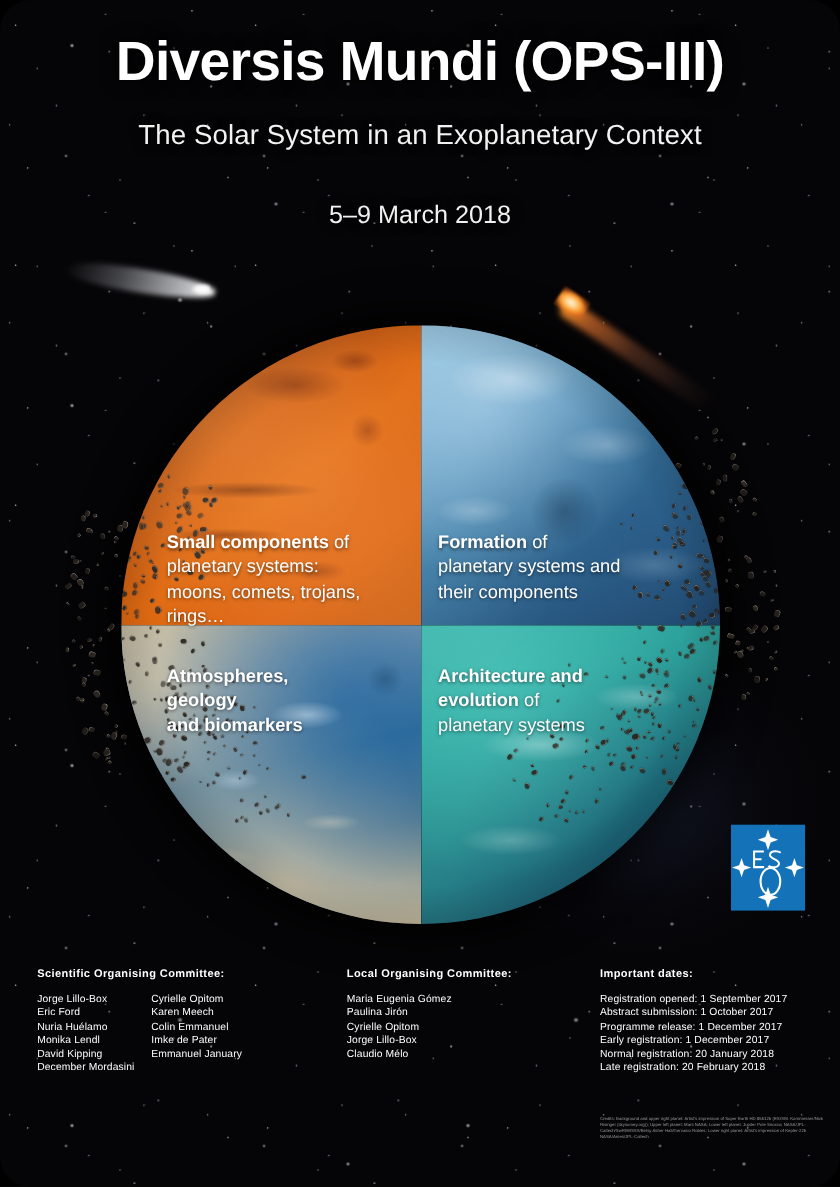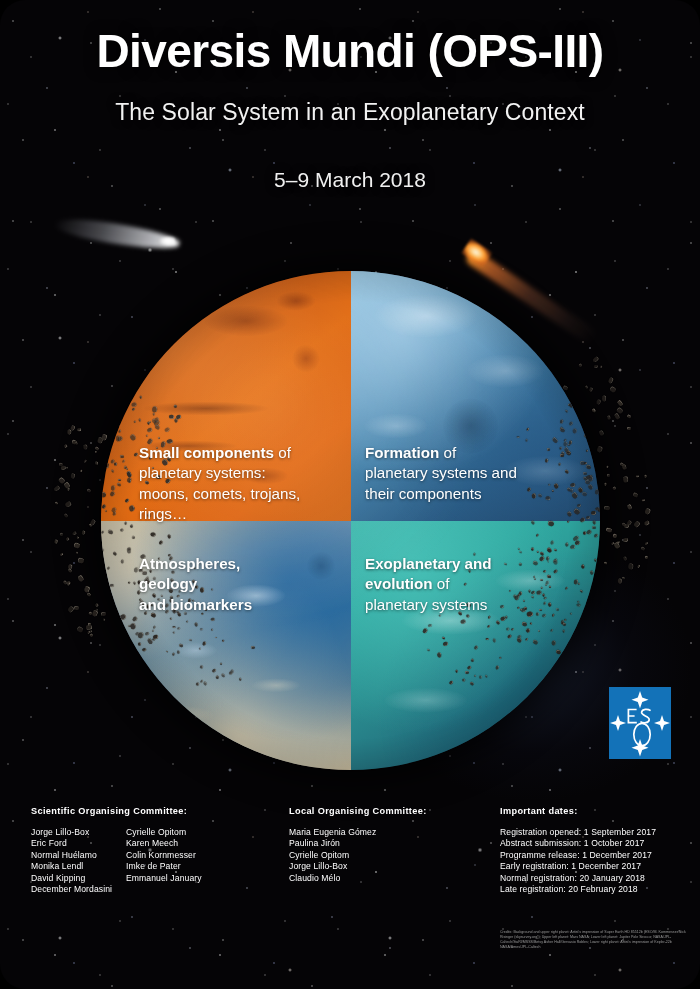--- a/index.html
+++ b/index.html
@@ -791,21 +791,21 @@
     <b>Formation</b><span> of
 planetary systems and
 their components</span>
   </div>
   <div class="cap cap-bl">
     <b>Atmospheres,
 geology
 and biomarkers</b><span></span>
   </div>
   <div class="cap cap-br">
-    <b>Exoplanetary and
+    <b>Architecture and
 evolution</b><span> of
 planetary systems</span>
   </div>
 
   <div class="eso-logo">
     <svg viewBox="0 0 62 72" width="62" height="72" aria-hidden="true">
       <rect x="0" y="0" width="62" height="72" fill="#1372b8"></rect>
       <g fill="#ffffff">
         <path d="M31 4 L33.2 10.6 L39.5 12.8 L33.2 15 L31 21.6 L28.8 15 L22.5 12.8 L28.8 10.6 Z"></path>
         <path d="M9 28 L11 34 L17 36 L11 38 L9 44 L7 38 L1 36 L7 34 Z"></path>
@@ -819,29 +819,29 @@
       </g>
     </svg>
   </div>
 
   <div class="col soc">
     <h3>Scientific Organising Committee:</h3>
     <div class="names">
       <ul id="soc-col1">
           <li>Jorge Lillo-Box</li>
           <li>Eric Ford</li>
-          <li>Normal Huélamo</li>
+          <li>Nuria Huélamo</li>
           <li>Monika Lendl</li>
           <li>David Kipping</li>
           <li>December Mordasini</li>
         </ul>
       <ul id="soc-col2">
           <li>Cyrielle Opitom</li>
           <li>Karen Meech</li>
-          <li>Colin Kornmesser</li>
+          <li>Colin Emmanuel</li>
           <li>Imke de Pater</li>
           <li>Emmanuel January</li>
         </ul>
     </div>
   </div>
 
   <div class="col loc">
     <h3>Local Organising Committee:</h3>
     <ul id="loc-list">
         <li>Maria Eugenia Gómez</li>

